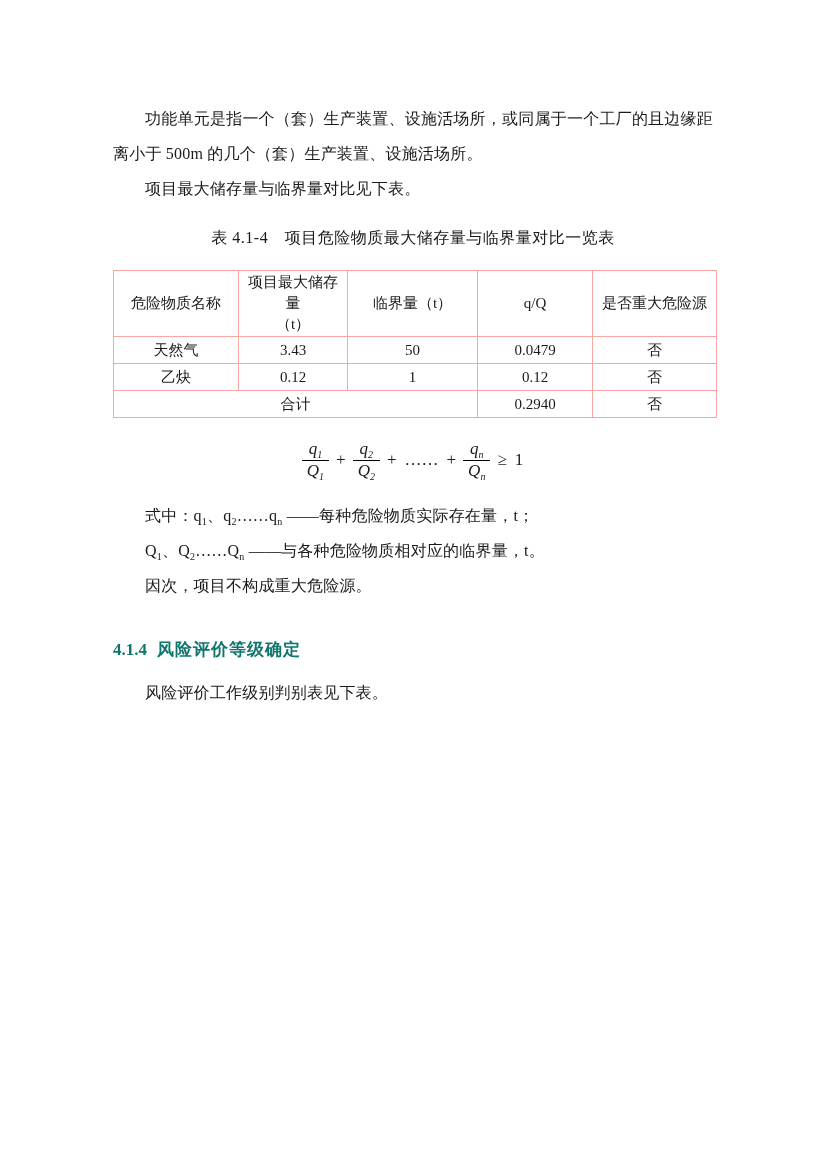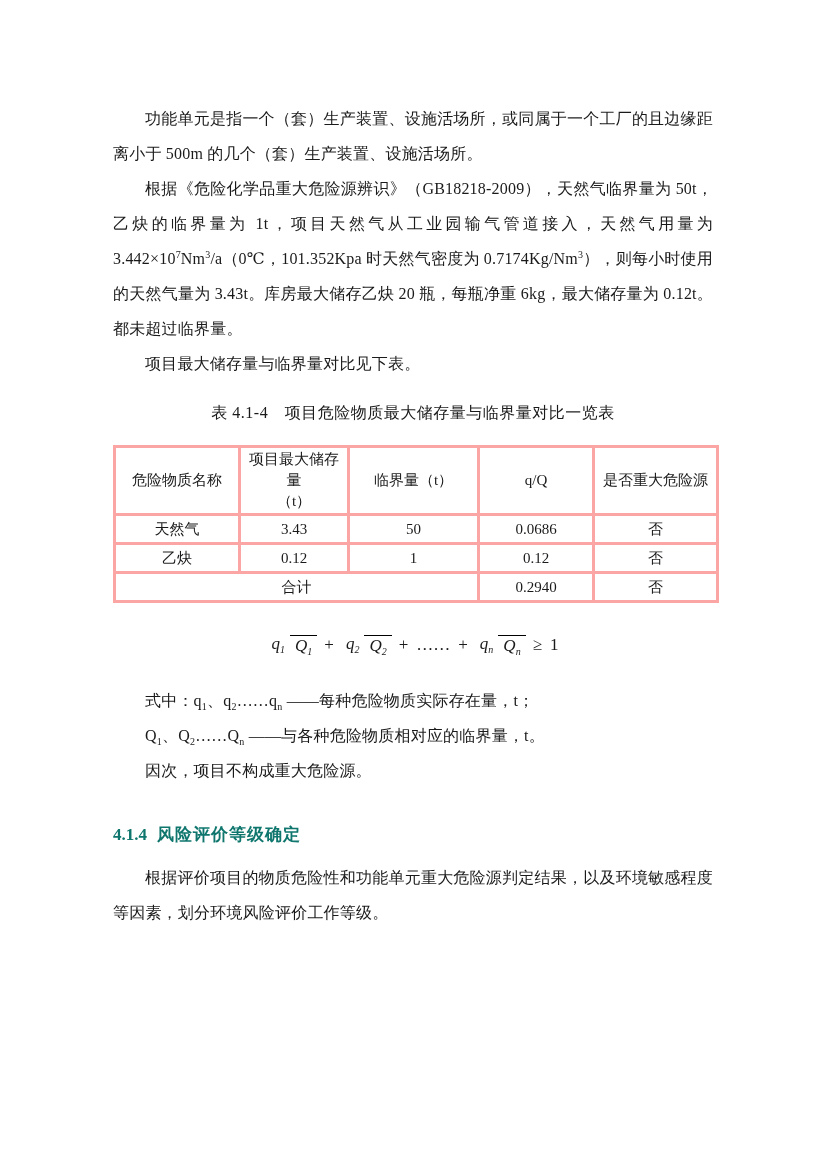--- a/index.html
+++ b/index.html
@@ -34,39 +34,39 @@
     letter-spacing: 0.5px;
   }
   table.data-table {
     width: 603px;
     border-collapse: collapse;
     table-layout: fixed;
     margin-top: 1px;
     font-size: 15px;
   }
   table.data-table th, table.data-table td {
-    border: 3px solid #fca5a5;
+    border: 1px solid #fca5a5;
     text-align: center;
     vertical-align: middle;
     font-weight: normal;
     padding: 1px 2px;
     height: 24px;
     line-height: 21px;
   }
   table.data-table thead th { height: 46px; white-space: pre-line; }
 
   .formula-row {
     display: flex;
     justify-content: center;
     align-items: center;
     margin: 14px 0 10px 0;
     font-size: 17px;
     min-height: 56px;
   }
-  .frac { display: inline-flex; flex-direction: row; align-items: center; margin: 0 3px; line-height: 1.1; }
+  .frac { display: inline-flex; flex-direction: column; align-items: center; margin: 0 3px; line-height: 1.1; }
   .fnum { padding: 0 5px 1px 5px; }
   .fden { border-top: 1.2px solid #000; padding: 1px 5px 0 5px; }
   .fvar { font-style: italic; }
   .frac sub { font-size: 10px; font-style: italic; }
   .fop { margin: 0 4px; }
 
   h2.section-heading {
     margin: 32px 0 10px 0;
     font-size: 17px;
     line-height: 30px;
@@ -89,21 +89,20 @@
   }
 </style>
 </head>
 <body>
 
 <div class="page">
   <div class="content">
 
     <p class="body-par">功能单元是指一个（套）生产装置、设施活场所，或同属于一个工厂的且边缘距离小于 500m 的几个（套）生产装置、设施活场所。</p>
 
-    <p class="body-par">根据《危险化学品重大危险源辨识》（GB18218-2009），天然气临界量为 50t，乙炔的临界量为 1t，项目天然气从工业园输气管道接入，天然气用量为 3.442×10<sup>7</sup>Nm<sup>3</sup>/a（0℃，101.352Kpa 时天然气密度为 0.7174Kg/Nm<sup>3</sup>），则每小时使用的天然气量为 3.43t。库房最大储存乙炔 20 瓶，每瓶净重 6kg，最大储存量为 0.12t。都未超过临界量。</p>
 
     <p class="body-par">项目最大储存量与临界量对比见下表。</p>
 
     <div class="table-title">表 4.1-4　项目危险物质最大储存量与临界量对比一览表</div>
 
     <table class="data-table">
       <colgroup>
         <col style="width:125px">
           <col style="width:109px">
           <col style="width:130px">
@@ -118,21 +117,21 @@
           <th>临界量（t）</th>
           <th>q/Q</th>
           <th>是否重大危险源</th>
         </tr>
       </thead>
       <tbody>
         <tr>
           <td>天然气</td>
           <td>3.43</td>
           <td>50</td>
-          <td>0.0686</td>
+          <td>0.0479</td>
           <td>否</td>
         </tr>
         <tr>
           <td>乙炔</td>
           <td>0.12</td>
           <td>1</td>
           <td>0.12</td>
           <td>否</td>
         </tr>
         <tr>
@@ -167,18 +166,17 @@
       </div>
 
     <p class="body-par">式中：q<sub>1</sub>、q<sub>2</sub>……q<sub>n</sub> ——每种危险物质实际存在量，t；</p>
     <p class="body-par">Q<sub>1</sub>、Q<sub>2</sub>……Q<sub>n</sub> ——与各种危险物质相对应的临界量，t。</p>
     <p class="body-par">因次，项目不构成重大危险源。</p>
 
     <h2 class="section-heading">
       <span class="heading-no">4.1.4</span><span class="heading-text">风险评价等级确定</span>
     </h2>
 
-    <p class="body-par">根据评价项目的物质危险性和功能单元重大危险源判定结果，以及环境敏感程度等因素，划分环境风险评价工作等级。</p>
     <p class="body-par">风险评价工作级别判别表见下表。</p>
 
   </div>
 
 </div>
 
 </body></html>

